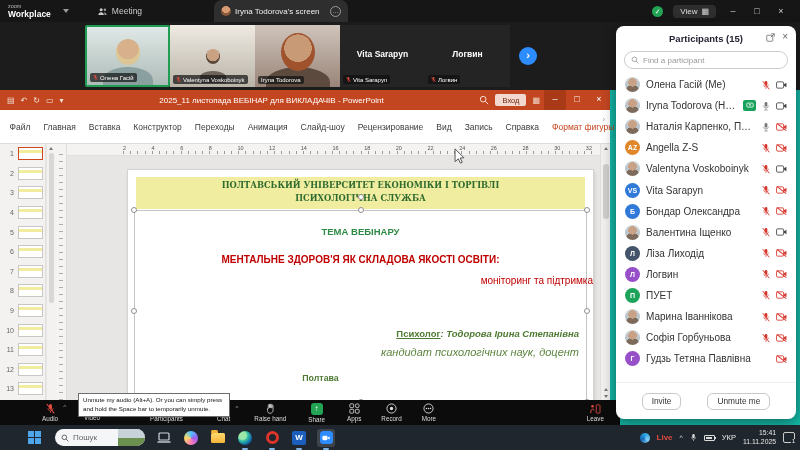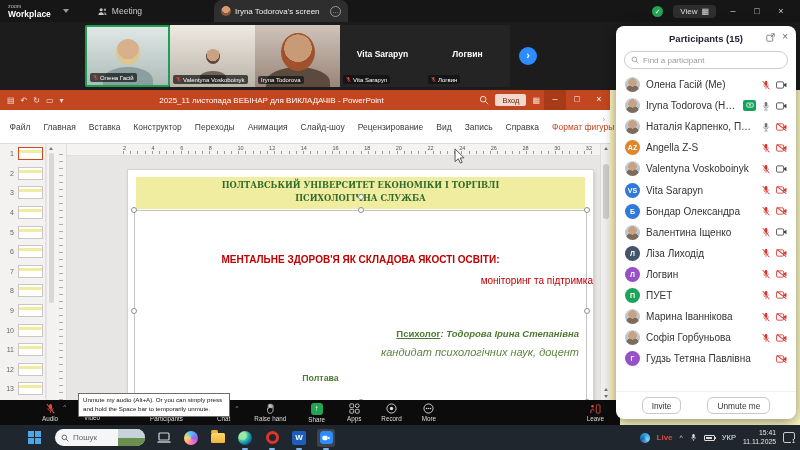--- a/index.html
+++ b/index.html
@@ -1,17 +1,17 @@
 <!DOCTYPE html>
 <html><head>
 <meta charset="utf-8">
 <style>
 *{margin:0;padding:0;box-sizing:border-box}
 body{width:800px;height:450px;font-family:"Liberation Sans",sans-serif;background:#000}
-.screen{position:relative;width:800px;height:450px;background:#fef9c3;overflow:hidden}
+.screen{position:relative;width:800px;height:450px;background:#14b8a6;overflow:hidden}
 svg{display:block}
 
 
 .topbar{position:absolute;top:0;left:0;width:800px;height:22px;background:#161616;display:flex;align-items:center;color:#ddd;z-index:30}
 .logo{margin-left:8px;line-height:1}
 .logo .z{font-size:5.5px;color:#bbb;display:block}
 .logo .w{font-size:8.5px;color:#fff;font-weight:bold;display:block}
 .tchev{width:0;height:0;border-left:3px solid transparent;border-right:3px solid transparent;border-top:4px solid #999;margin:0 0 0 12px}
 .mt-tab{display:flex;align-items:center;gap:4px;font-size:8.5px;color:#c9c9c9;margin-left:28px}
 .scr-tab{position:absolute;left:214px;top:0;height:22px;width:134px;background:#2e2e2e;border-radius:8px 8px 0 0;display:flex;align-items:center;gap:4px;padding:0 7px;font-size:8px;color:#eee}
@@ -103,21 +103,21 @@
 .sinput{border:none;outline:none;flex:1;font-size:8px;color:#555;font-family:"Liberation Sans",sans-serif;background:transparent}
 .sinput::placeholder{color:#9a9a9a}
 .plist{flex:1;overflow:hidden;padding:1px 0}
 .prow{height:21.1px;display:flex;align-items:center;gap:6px;padding:0 9px}
 .pav{width:15px;height:15px;border-radius:50%;flex:none}
 .pav-photo{background:radial-gradient(circle at 50% 36%,#c9a184 0 34%,transparent 35%),radial-gradient(circle at 50% 100%,#7e6a5a 0 42%,transparent 43%),linear-gradient(#cfd6da,#aab4ba)}
 .pav-init{color:#fff;font-size:7px;font-weight:bold;display:flex;align-items:center;justify-content:center}
 .pname{flex:1;font-size:10px;color:#333;white-space:nowrap;overflow:hidden;text-overflow:ellipsis}
 .picons{display:flex;align-items:center;gap:6px;flex:none}
 .badge-share{width:13px;height:11px;background:#17A25B;border-radius:2px;display:flex;align-items:center;justify-content:center}
-.pfoot{height:28px;display:flex;align-items:center;justify-content:center;gap:26px;border-top:1px solid #f0f0f0}
+.pfoot{height:37px;display:flex;align-items:center;justify-content:center;gap:26px;border-top:1px solid #f0f0f0}
 .pbtn{border:1px solid #c9c9c9;border-radius:6px;background:#fff;font-size:8.3px;color:#333;padding:2.5px 9px;font-family:"Liberation Sans",sans-serif}
 
 
 .ztb{position:absolute;top:400px;left:0;width:620px;height:25px;background:#0c0c0c;display:flex;align-items:center;z-index:20}
 .tbi{position:relative;display:flex;flex-direction:column;align-items:center;gap:1px;color:#ddd}
 .tblabel{font-size:6.3px;white-space:nowrap}
 .caret{position:absolute;right:-8px;top:1px;font-size:6px;color:#aaa}
 .tbadge{position:absolute;right:-12px;top:0;font-size:6.3px;color:#ddd}
 .share-ic{width:12px;height:12px;background:#23A455;border-radius:3px;color:#fff;font-size:8px;line-height:12px;text-align:center;font-weight:bold}
 .tooltip{position:absolute;left:78px;top:393px;width:152px;background:#fff;border:1px solid #6e6e6e;padding:2px 4px;font-size:6.2px;line-height:1.45;color:#111;z-index:25}
@@ -405,20 +405,21 @@
           <div class="selbox"></div>
           <span class="h" style="left:3px;top:37px"></span>
           <span class="h" style="left:50%;top:37px;margin-left:-3px"></span>
           <span class="h" style="right:3px;top:37px"></span>
           <span class="h" style="left:50%;top:24px;margin-left:-3px"></span>
           <span class="h" style="left:3px;top:138px"></span>
           <span class="h" style="right:3px;top:138px"></span>
           <span class="h" style="left:3px;bottom:0px"></span>
           <span class="h" style="left:50%;bottom:0px;margin-left:-3px"></span>
           <span class="h" style="right:3px;bottom:0px"></span>
+          <div class="tema">ТЕМА ВЕБІНАРУ</div>
           <div class="tl1">МЕНТАЛЬНЕ ЗДОРОВ'Я ЯК СКЛАДОВА ЯКОСТІ ОСВІТИ:</div>
           <div class="tl2">моніторинг та підтримка</div>
           <div class="psy"><span class="lbl">Психолог</span><span class="nm">: Тодорова Ірина Степанівна</span></div>
           <div class="creds">кандидат психологічних наук, доцент</div>
           <div class="city">Полтава</div>
         </div>
       </div>
       <div class="rscroll">
         <div class="tri-up"></div>
         <div class="rthumb"></div>

